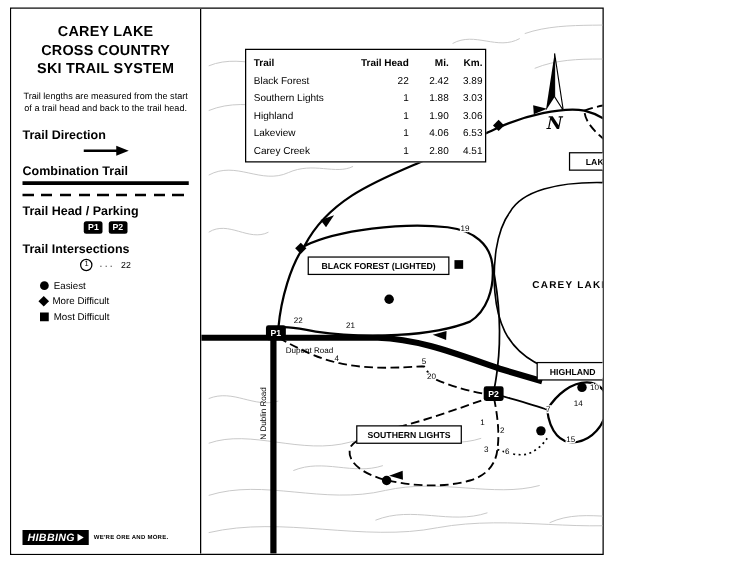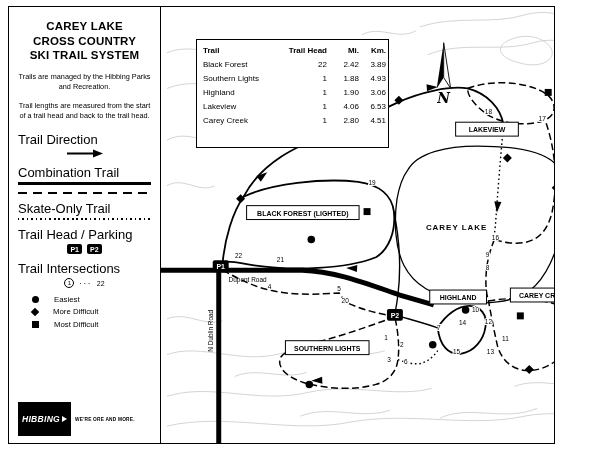--- a/index.html
+++ b/index.html
@@ -1,42 +1,42 @@
 <!DOCTYPE html>
 <html><head>
 <meta charset="utf-8">
 <style>
   *{margin:0;padding:0;box-sizing:border-box;}
   html,body{width:600px;height:451px;background:#fff;font-family:"Liberation Sans",sans-serif;color:#000;overflow:hidden;}
-  .frame{position:absolute;left:8px;top:6px;width:547px;height:438px;border:1.6px solid #000;background:#fff;overflow:hidden;}
+  .frame{position:absolute;left:8px;top:6px;width:475px;height:438px;border:1.6px solid #000;background:#fff;overflow:hidden;}
 
   
   .sidebar{position:absolute;left:0;top:0;width:152px;height:100%;border-right:1.3px solid #000;padding:12px 9px 0;background:#fff;}
   .title{font-size:11.5px;line-height:1.28;text-align:center;white-space:pre-line;letter-spacing:.2px;font-weight:bold;}
   .para{font-size:7.3px;line-height:1.35;text-align:center;margin-top:9px;white-space:pre-line;}
   .legend{margin-top:11px;}
   .legend-heading{font-weight:bold;font-size:10px;margin-bottom:5px;}
   .legend-item{margin-bottom:6.5px;}
-  .l-label{font-size:13px;display:block;}
+  .l-label{font-size:10px;display:block;font-weight:bold;}
   .sample{margin-top:2.5px;}
   .sample-center{display:flex;justify-content:center;align-items:center;gap:5px;}
   .line-solid{height:3px;background:#000;width:100%;}
   .line-dashed{height:2.5px;width:100%;background:repeating-linear-gradient(90deg,#000 0 9px,transparent 9px 15px);}
   .line-dotted{height:2px;width:100%;background:repeating-linear-gradient(90deg,#000 0 1.5px,transparent 1.5px 4.5px);}
   .pbadge{background:#000;color:#fff;font-weight:bold;font-size:7px;padding:1.5px 3px;border-radius:2px;}
   .ix-circle{width:10px;height:10px;border:1px solid #000;border-radius:50%;display:inline-flex;align-items:center;justify-content:center;font-size:6px;}
   .ix-dots{font-size:8px;letter-spacing:1.5px;}
   .ix-num{font-size:7px;}
-  .diff-row{display:flex;align-items:center;gap:15px;margin:3.5px 0 0 14px;}
+  .diff-row{display:flex;align-items:center;gap:4px;margin:3.5px 0 0 14px;}
   .icon-circle{width:7px;height:7px;background:#000;border-radius:50%;flex:0 0 auto;}
   .icon-diamond{width:6px;height:6px;background:#000;transform:rotate(45deg);flex:0 0 auto;}
   .icon-square{width:7px;height:7px;background:#000;flex:0 0 auto;}
   .diff-label{font-size:7.8px;}
   .logo-row{position:absolute;left:9px;bottom:7px;display:flex;align-items:center;gap:4px;}
-  .logo-box{background:#000;color:#fff;display:inline-flex;align-items:center;font-weight:bold;font-style:italic;font-size:8.5px;padding:12px 4px;letter-spacing:.3px;}
+  .logo-box{background:#000;color:#fff;display:inline-flex;align-items:center;font-weight:bold;font-style:italic;font-size:8.5px;padding:1px 4px;letter-spacing:.3px;}
   .logo-arrow{width:0;height:0;border-left:5px solid #fff;border-top:3.5px solid transparent;border-bottom:3.5px solid transparent;margin-left:2px;}
   .logo-tagline{font-size:4.8px;font-weight:bold;letter-spacing:.2px;}
 
   
   .map-area{position:absolute;left:152px;top:0;width:430px;height:436px;}
   #map-svg{position:absolute;left:0;top:0;width:100%;height:100%;font-family:"Liberation Sans",sans-serif;}
   .contours path{stroke:#c9c9c9;stroke-width:.8;fill:none;}
   .road{stroke:#000;stroke-width:5;fill:none;}
   .lake{fill:#fff;stroke:#000;stroke-width:1.3;}
   .tr{fill:none;stroke:#000;}
@@ -46,37 +46,36 @@
   .tr-dot{stroke-width:1.4;stroke-dasharray:1.6 2.8;}
   .label-box{fill:#fff;stroke:#000;stroke-width:1;}
   .map-label{font-size:7px;font-weight:bold;text-anchor:middle;}
   .lake-label{font-size:8px;font-weight:bold;letter-spacing:1px;text-anchor:middle;}
   .road-label{font-size:6.5px;text-anchor:middle;}
   .compass-n{font-family:"DejaVu Serif",serif;font-style:italic;font-weight:bold;font-size:14px;text-anchor:middle;}
   .ix{font-size:6.5px;text-anchor:middle;paint-order:stroke;stroke:#fff;stroke-width:2px;fill:#000;}
   .pbadge-text{font-size:7px;font-weight:bold;text-anchor:middle;fill:#fff;}
 
   
-  .trail-table{position:absolute;left:35px;top:32px;width:193px;border:1.2px solid #000;background:#fff;padding:3px 0 20px;}
+  .trail-table{position:absolute;left:35px;top:32px;width:193px;border:1.2px solid #000;background:#fff;padding:3px 0 2px;}
   .trow{display:grid;grid-template-columns:80px 50px 32px 27px;height:14px;align-items:center;}
   .tcell{font-size:8px;}
   .thead .tcell{font-weight:bold;}
   .c0{padding-left:6px;text-align:left;}
   .c1,.c2,.c3{text-align:right;}
 </style>
 </head>
 <body>
 
 <div class="frame">
 
   <aside class="sidebar">
     <h1 class="title">CAREY LAKE
 CROSS COUNTRY
 SKI TRAIL SYSTEM</h1>
-    <p class="para">Trails are managed by the Hibbing Parks and Recreation.</p>
     <p class="para">Trail lengths are measured from the start of a trail head and back to the trail head.</p>
 
     <div class="legend">
 
       <div class="legend-item">
         <span class="l-label">Trail Direction</span>
         <div class="sample sample-center">
           <svg width="38" height="9" viewBox="0 0 38 9">
               <line x1="1" y1="4.5" x2="28" y2="4.5" stroke="#000" stroke-width="2"></line>
               <path d="M27,0.5 L37,4.5 L27,8.5 Z" fill="#000"></path>
@@ -86,24 +85,20 @@
 
       <div class="legend-item">
         <span class="l-label">Combination Trail</span>
         <div class="sample line-solid"></div>
       </div>
 
       <div class="legend-item">
         <div class="sample line-dashed"></div>
       </div>
 
-      <div class="legend-item">
-        <span class="l-label">Skate-Only Trail</span>
-        <div class="sample line-dotted"></div>
-      </div>
 
       <div class="legend-item">
         <span class="l-label">Trail Head / Parking</span>
         <div class="sample sample-center">
           <span class="pbadge">P1</span>
           <span class="pbadge">P2</span>
         </div>
       </div>
 
       <div class="legend-item">
@@ -278,21 +273,21 @@
           <div class="trow">
             <span class="tcell c0">Black Forest</span>
             <span class="tcell c1">22</span>
             <span class="tcell c2">2.42</span>
             <span class="tcell c3">3.89</span>
           </div>
           <div class="trow">
             <span class="tcell c0">Southern Lights</span>
             <span class="tcell c1">1</span>
             <span class="tcell c2">1.88</span>
-            <span class="tcell c3">4.93</span>
+            <span class="tcell c3">3.03</span>
           </div>
           <div class="trow">
             <span class="tcell c0">Highland</span>
             <span class="tcell c1">1</span>
             <span class="tcell c2">1.90</span>
             <span class="tcell c3">3.06</span>
           </div>
           <div class="trow">
             <span class="tcell c0">Lakeview</span>
             <span class="tcell c1">1</span>

